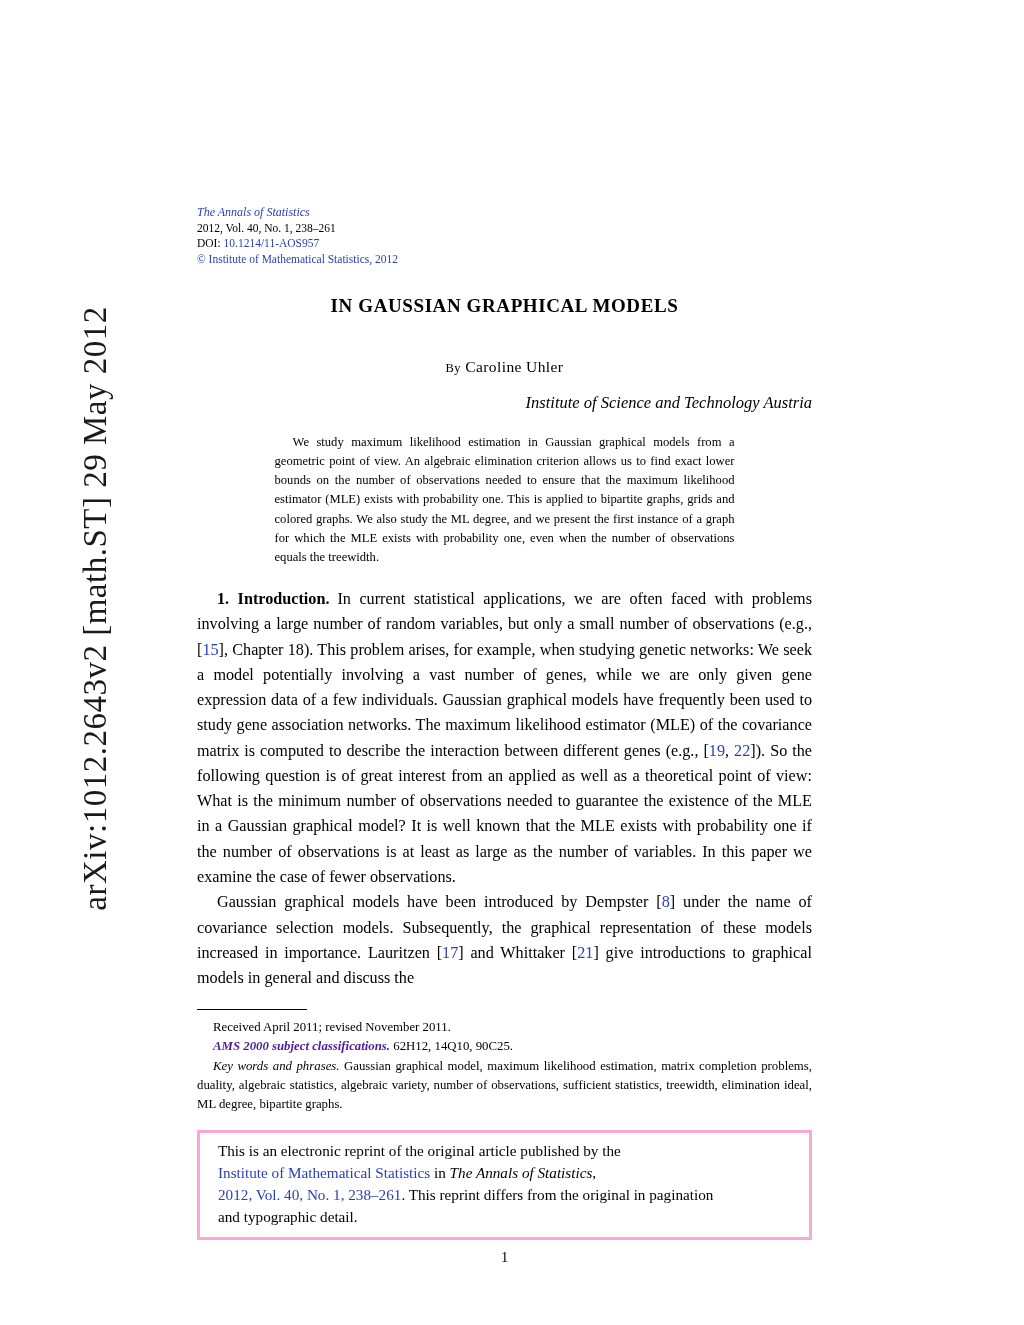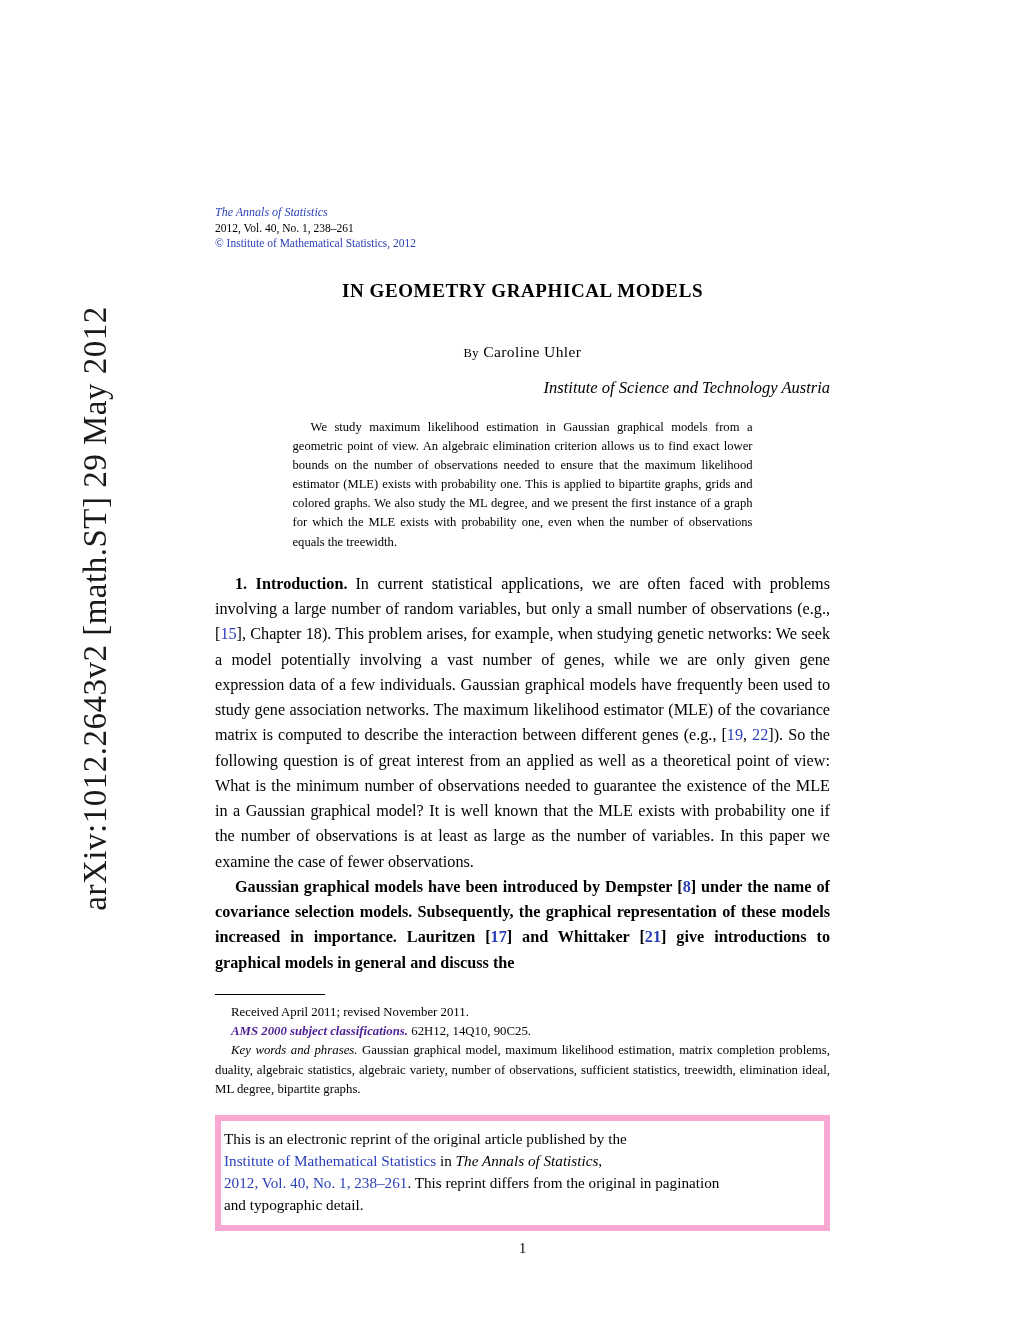--- a/index.html
+++ b/index.html
@@ -28,21 +28,21 @@
     font-size: 33px;
     letter-spacing: 0.5px;
     color: #1a1a1a;
     text-align: center;
     white-space: nowrap;
   }
 
   
   .page {
     position: absolute;
-    left: 215px;
+    left: 197px;
     top: 205px;
     width: 615px;
   }
 
   .journal-head {
     font-size: 11.5px;
     line-height: 1.33;
     color: #000;
   }
   .journal-head .jrow { white-space: nowrap; }
@@ -87,21 +87,21 @@
   }
   .abstract .indent { display: inline-block; width: 18px; }
 
   .body {
     margin-top: 20px;
     font-size: 16.2px;
     line-height: 1.56;
     text-align: justify;
   }
   .body p { margin: 0; }
-  .body p + p { text-indent: 20px; font-weight: bold; }
+  .body p + p { text-indent: 20px; }
   .body .secnum { font-weight: bold; }
   .body .lead-gap { display: inline-block; width: 8px; }
   .firstpar { text-indent: 20px; }
   .ref { color: #2a3fb5; }
 
   .rule {
     margin-top: 18px;
     width: 110px;
     border-top: 1px solid #000;
     height: 0;
@@ -112,22 +112,22 @@
     font-size: 12.8px;
     line-height: 1.5;
     text-align: justify;
   }
   .footnotes .fn-indent { display: inline-block; width: 16px; }
   .footnotes .it { font-style: italic; }
   .footnotes .blue-it { font-style: italic; color: #4c1d95; font-weight: bold; }
 
   .eprint-box {
     margin-top: 16px;
-    border: 6px solid #f9a8d4;
-    padding: 7px 10px 9px 3px;
+    border: 3px solid #f9a8d4;
+    padding: 7px 10px 9px 18px;
     font-size: 15.2px;
     line-height: 1.45;
   }
   .eprint-box .lnk { color: #2a3fb5; }
   .eprint-box .it { font-style: italic; }
 
   .pageno {
     margin-top: 9px;
     text-align: center;
     font-size: 14.5px;
@@ -136,25 +136,29 @@
 </head>
 <body>
 
 <div class="arxiv-stamp">arXiv:1012.2643v2  [math.ST]  29 May 2012</div>
 
 <div class="page">
 
   <div class="journal-head">
     <div class="jrow jtitle">The Annals of Statistics</div>
     <div class="jrow">2012, Vol. 40, No. 1, 238–261</div>
+    <div class="jrow">
+      <span>DOI:</span>
+      <span class="lnk">10.1214/11-AOS957</span>
+    </div>
     <div class="jrow ims">© Institute of Mathematical Statistics, 2012</div>
   </div>
 
   <div class="title">
-    <div>IN  GEOMETRY  GRAPHICAL  MODELS</div>
+    <div>IN  GAUSSIAN  GRAPHICAL  MODELS</div>
   </div>
 
   <div class="byline">
     <span class="smallcaps-word">By</span>
     <span>Caroline Uhler</span>
   </div>
 
   <div class="affil">Institute of Science and Technology Austria</div>
 
   <div class="abstract">

